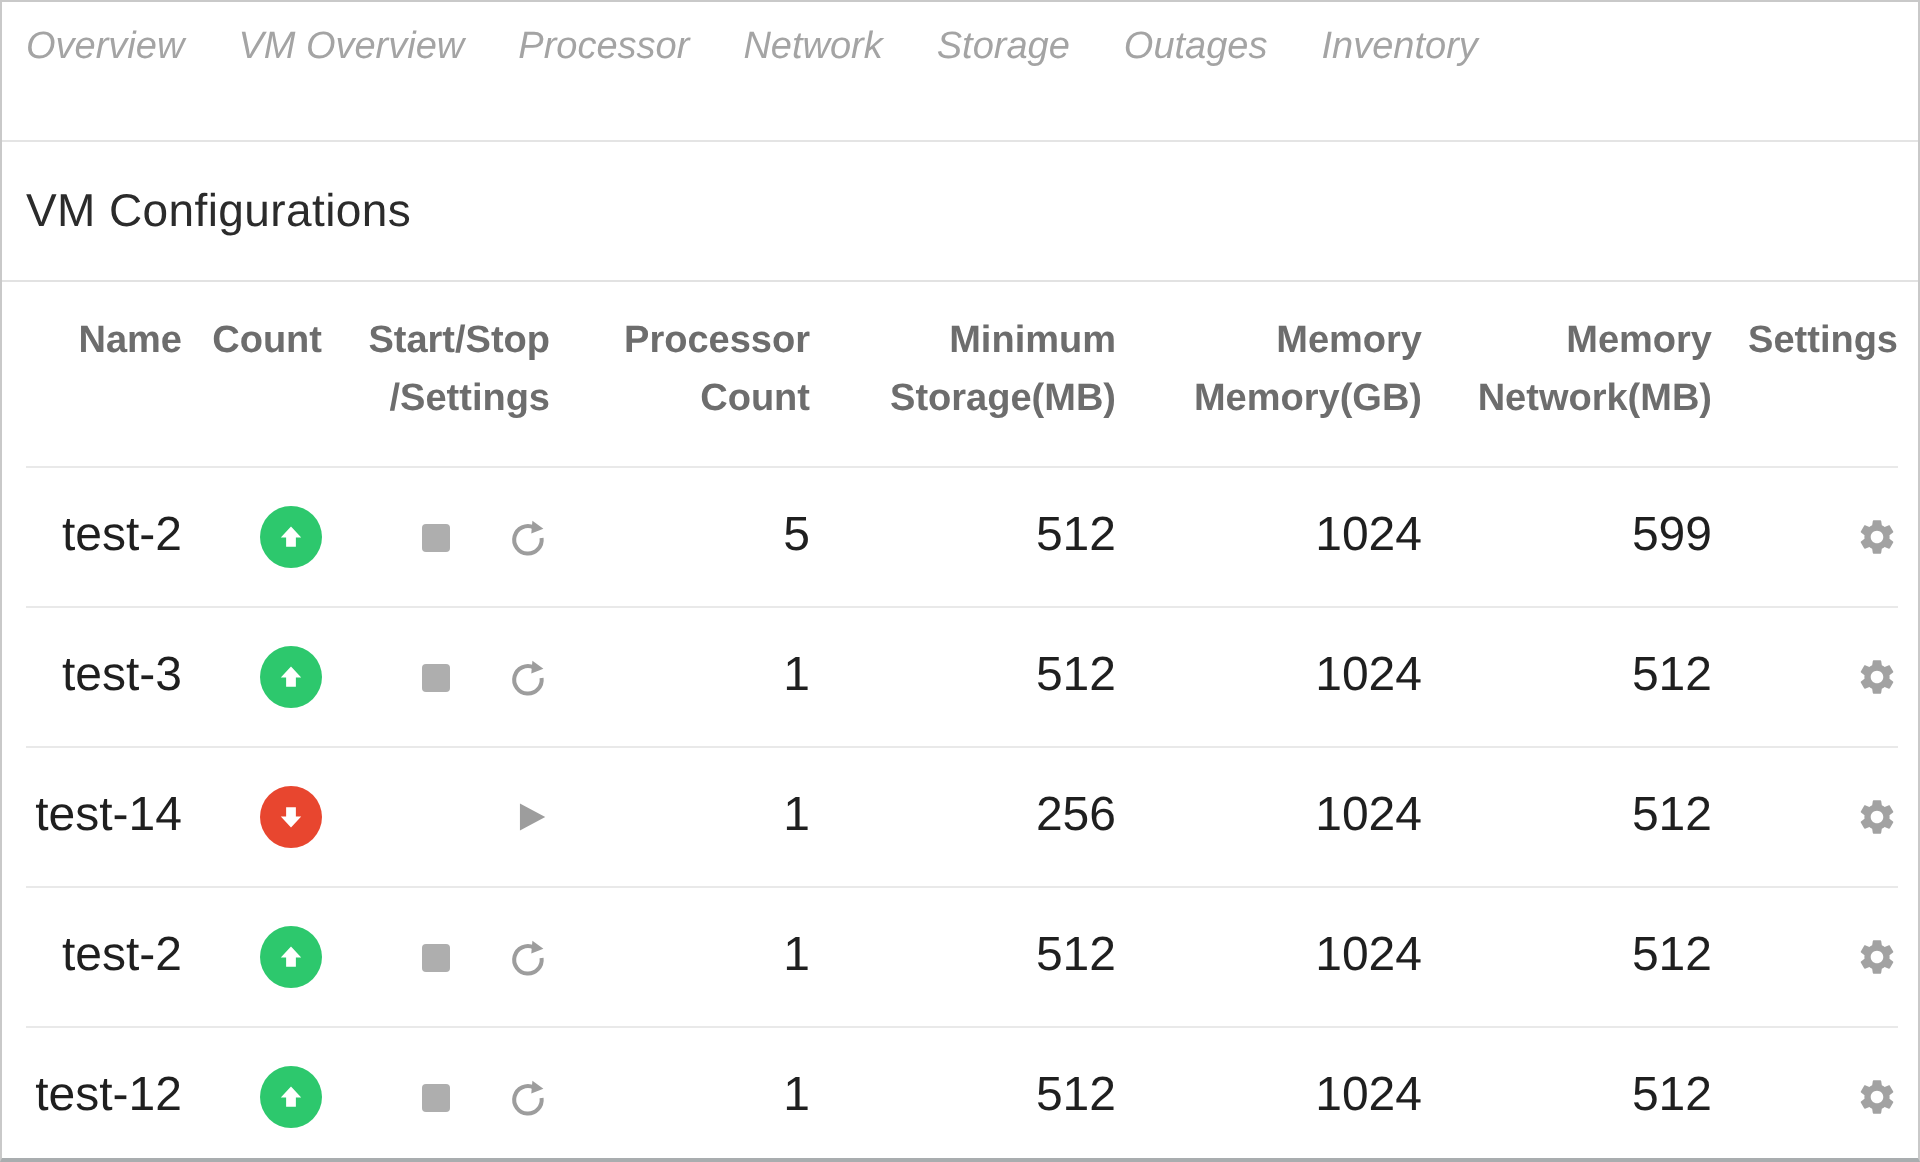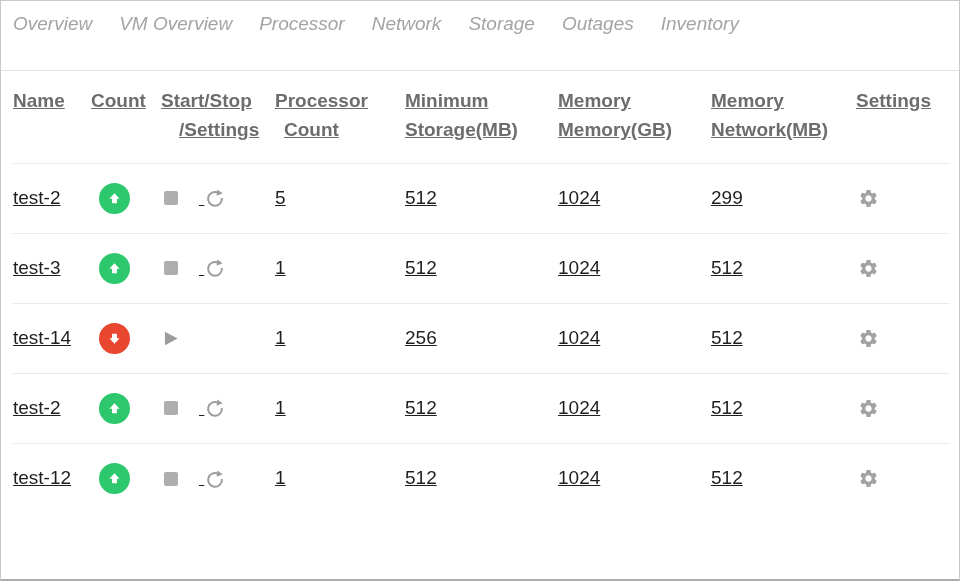--- a/index.html
+++ b/index.html
@@ -55,38 +55,38 @@
     letter-spacing:.2px;
   }
 
   
   table {
     width:936px;
     margin:0 12px;
     border-collapse:collapse;
     table-layout:fixed;
   }
-  th, td { text-align:left; padding:0;text-decoration:underline; }
+  th, td { text-align:right; padding:0; }
   thead th {
     height:92px;
     vertical-align:top;
     padding-top:15px;
     font-size:19px;
     font-weight:700;
     color:#6d6d6d;
     line-height:29px;
   }
   thead th .l2 { display:block; }
   thead th:nth-child(3) .l2 { padding-left:18px; }
   thead th:nth-child(4) .l2 { padding-left:9px; }
 
   tbody tr { height:70px; border-top:1px solid #e9e9e9; }
   tbody td {
     vertical-align:middle;
-    font-size:19px;
+    font-size:24px;
     color:#1f1f1f;
   }
 
   
   .state-badge {
     width:31px; height:31px;
     border-radius:50%;
     display:inline-flex;
     align-items:center; justify-content:center;
     margin-left:8px;
@@ -112,20 +112,23 @@
   <nav class="tabbar">
     <span class="tab">Overview</span>
     <span class="tab">VM Overview</span>
     <span class="tab">Processor</span>
     <span class="tab">Network</span>
     <span class="tab">Storage</span>
     <span class="tab">Outages</span>
     <span class="tab">Inventory</span>
   </nav>
 
+  <section class="heading-bar">
+    <h1>VM Configurations</h1>
+  </section>
 
   <table>
     <colgroup>
       <col style="width:78px">
         <col style="width:70px">
         <col style="width:114px">
         <col style="width:130px">
       <col style="width:153px">
         <col style="width:153px">
         <col style="width:145px">
@@ -161,21 +164,21 @@
         <span class="ctl ctl-restart">
           <svg width="22" height="22" viewBox="0 0 24 24">
             <path d="M15.2 6.2 A7.5 7.5 0 1 0 19.4 12" fill="none" stroke="currentColor" stroke-width="2.2"></path>
             <polygon points="14.4,2.6 20.4,6.9 13.8,9.6" fill="currentColor"></polygon>
           </svg>
         </span>
       </td>
       <td>5</td>
       <td>512</td>
       <td>1024</td>
-      <td>299</td>
+      <td>599</td>
       <td>
         <span class="gear-btn">
           <svg width="21" height="21" viewBox="0 0 24 24">
             <path fill="currentColor" d="M19.14 12.94c.04-.3.06-.61.06-.94 0-.32-.02-.64-.07-.94l2.03-1.58c.18-.14.23-.41.12-.61l-1.92-3.32c-.12-.22-.37-.29-.59-.22l-2.39.96c-.5-.38-1.03-.7-1.62-.94l-.36-2.54c-.04-.24-.24-.41-.48-.41h-3.84c-.24 0-.43.17-.47.41l-.36 2.54c-.59.24-1.13.57-1.62.94l-2.39-.96c-.22-.08-.47 0-.59.22L2.74 8.87c-.12.21-.08.47.12.61l2.03 1.58c-.05.3-.09.63-.09.94s.02.64.07.94l-2.03 1.58c-.18.14-.23.41-.12.61l1.92 3.32c.12.22.37.29.59.22l2.39-.96c.5.38 1.03.7 1.62.94l.36 2.54c.05.24.24.41.48.41h3.84c.24 0 .44-.17.47-.41l.36-2.54c.59-.24 1.13-.56 1.62-.94l2.39.96c.22.08.47 0 .59-.22l1.92-3.32c.12-.22.07-.47-.12-.61l-2.01-1.58zM12 15.6c-1.98 0-3.6-1.62-3.6-3.6s1.62-3.6 3.6-3.6 3.6 1.62 3.6 3.6-1.62 3.6-3.6 3.6z"></path>
           </svg>
         </span>
       </td>
     </tr>
         <tr>
       <td>test-3</td>

